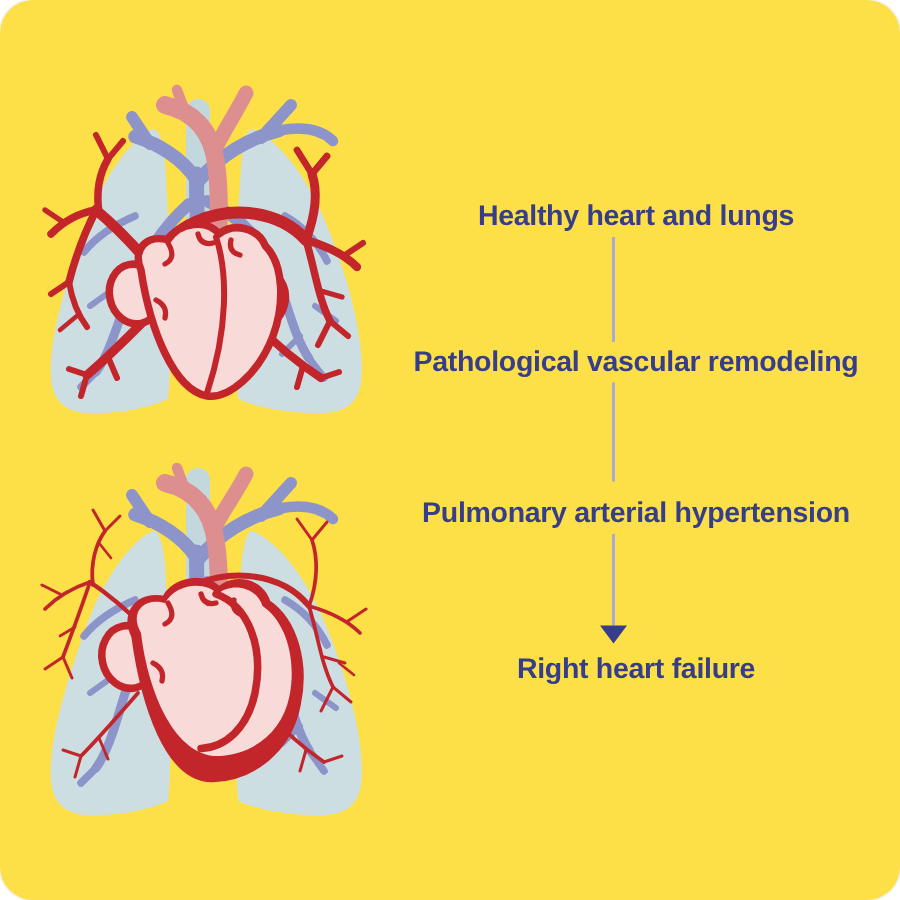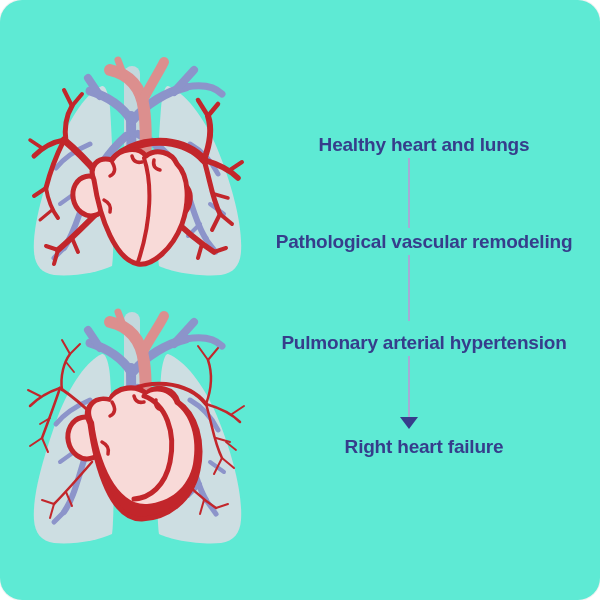--- a/index.html
+++ b/index.html
@@ -1,17 +1,17 @@
 <!DOCTYPE html>
 <html><head>
 <meta charset="utf-8">
 <style>
   html,body{margin:0;padding:0;background:#fff;}
   .canvas{
-    position:relative;width:600px;height:600px;background:#5eead4;
+    position:relative;width:600px;height:600px;background:#fde047;
     border-radius:22px;overflow:hidden;
     box-shadow:0 0 0 1px #f2f2f2;
     font-family:"Liberation Sans",sans-serif;
   }
   .illus{position:absolute;width:245px;height:258px;}
   .illus-top{left:14px;top:24px;}
   .illus-bottom{left:14px;top:292px;}
   .illus svg{display:block;width:100%;height:100%;}
   .flow{position:absolute;left:0;top:0;width:600px;height:600px;pointer-events:none;}
   .stage{

